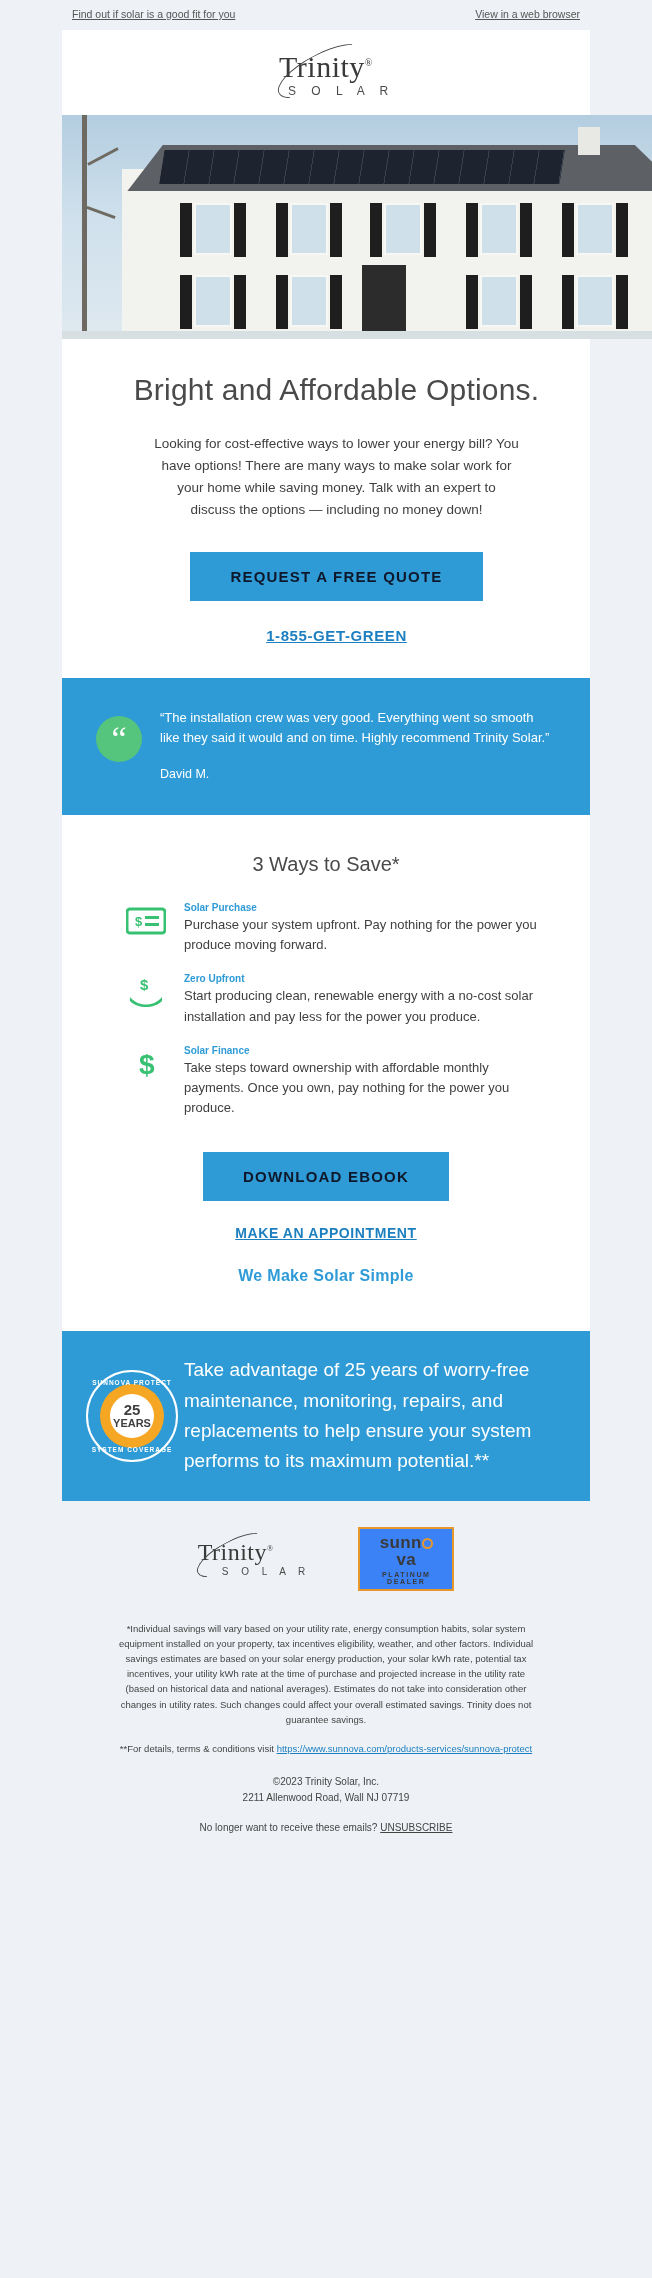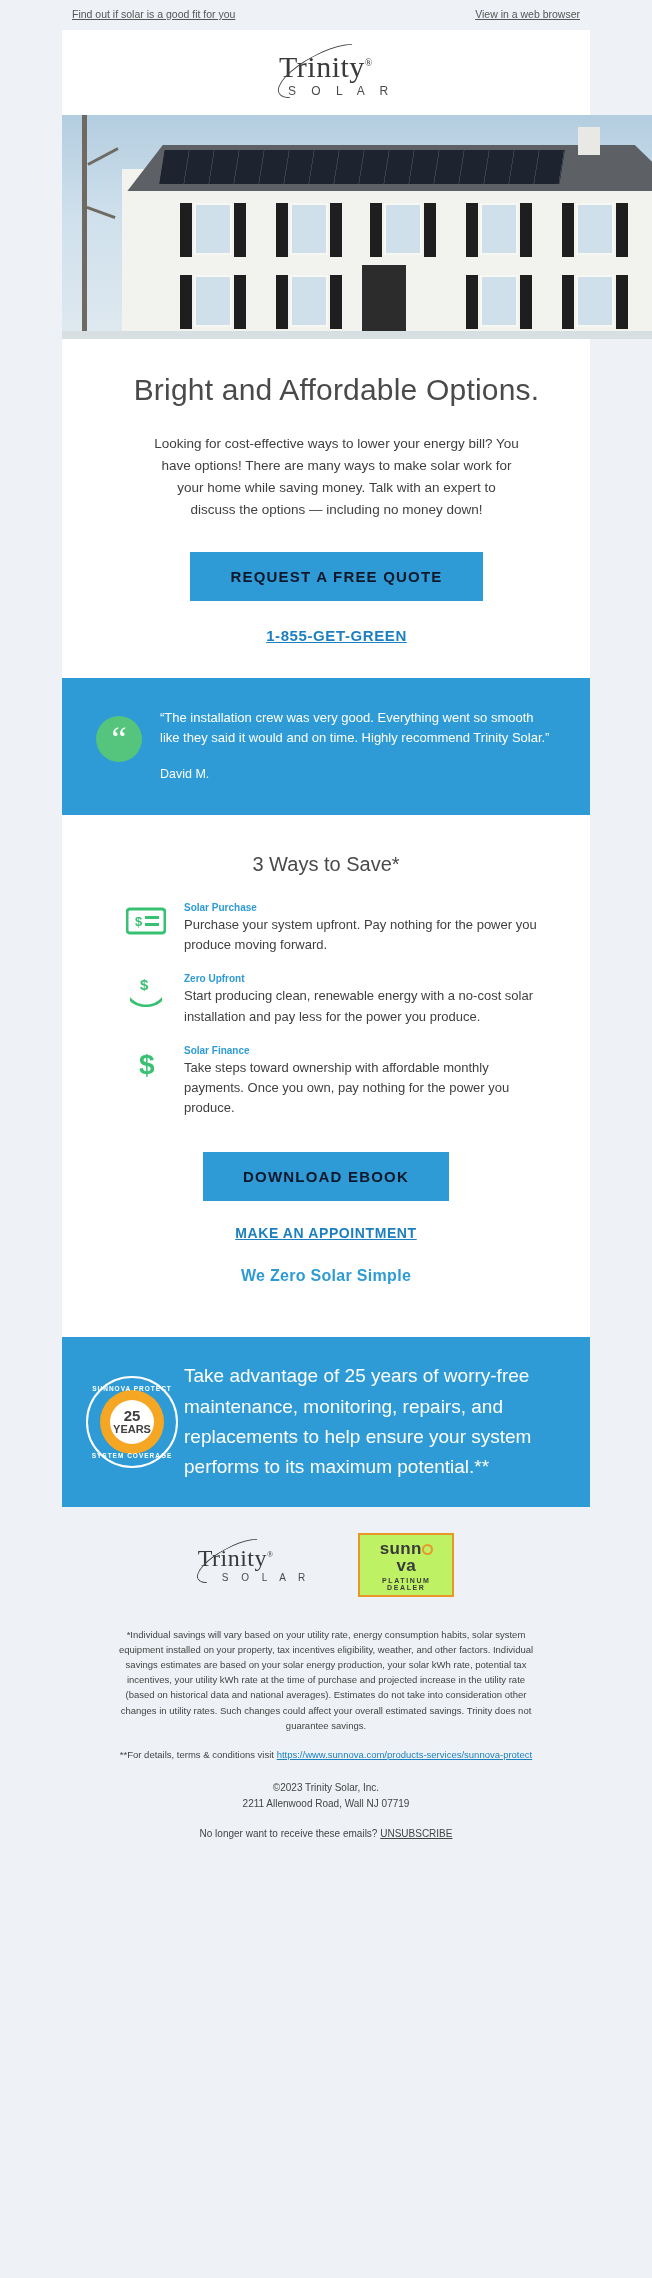--- a/index.html
+++ b/index.html
@@ -208,21 +208,21 @@
     font-size: 13px;
     line-height: 1.6;
   }
   .testimonial-author {
     color: #ffffff;
     font-size: 12.5px;
     margin-top: 18px;
   }
 
   
-  .ways { background: #ffffff; padding: 38px 40px 20px 40px; }
+  .ways { background: #ffffff; padding: 38px 40px 14px 40px; }
   h2.ways-title {
     font-size: 20px;
     font-weight: 400;
     text-align: center;
     color: #4a4a4a;
     margin: 0 0 26px 0;
   }
   .way {
     display: flex;
     gap: 16px;
@@ -331,21 +331,21 @@
   .footer { background: #eef2f6; padding: 26px 34px 22px 34px; }
   .footer-logos {
     display: flex;
     justify-content: center;
     align-items: center;
     gap: 48px;
     padding-bottom: 16px;
   }
   .sunnova-logo {
     border: 2px solid #e8972a;
-    background: #bef264;
+    background: #3b82f6;
     padding: 5px 10px 4px 10px;
     text-align: center;
     width: 96px;
   }
   .sunnova-word {
     font-size: 17px;
     font-weight: bold;
     color: #3a3a3a;
     letter-spacing: 0.3px;
     line-height: 1;
@@ -522,21 +522,21 @@
       <div class="way-body">
         <p class="way-title">Solar Finance</p>
         <p class="way-desc">Take steps toward ownership with affordable monthly payments. Once you own, pay nothing for the power you produce.</p>
       </div>
     </div>
 
     <div class="ways-cta">
       <a class="btn" href="#">DOWNLOAD EBOOK</a>
     </div>
     <a class="link-appt" href="#">MAKE AN APPOINTMENT</a>
-    <div class="tagline">We Zero Solar Simple</div>
+    <div class="tagline">We Make Solar Simple</div>
   </div>
 
   <div class="sunnova-banner">
     <div class="badge">
       <div class="arc-text arc-top">SUNNOVA PROTECT</div>
       <div class="ring">
         <div class="inner">
           <span class="num">25</span>
           <span>YEARS</span>
         </div>

